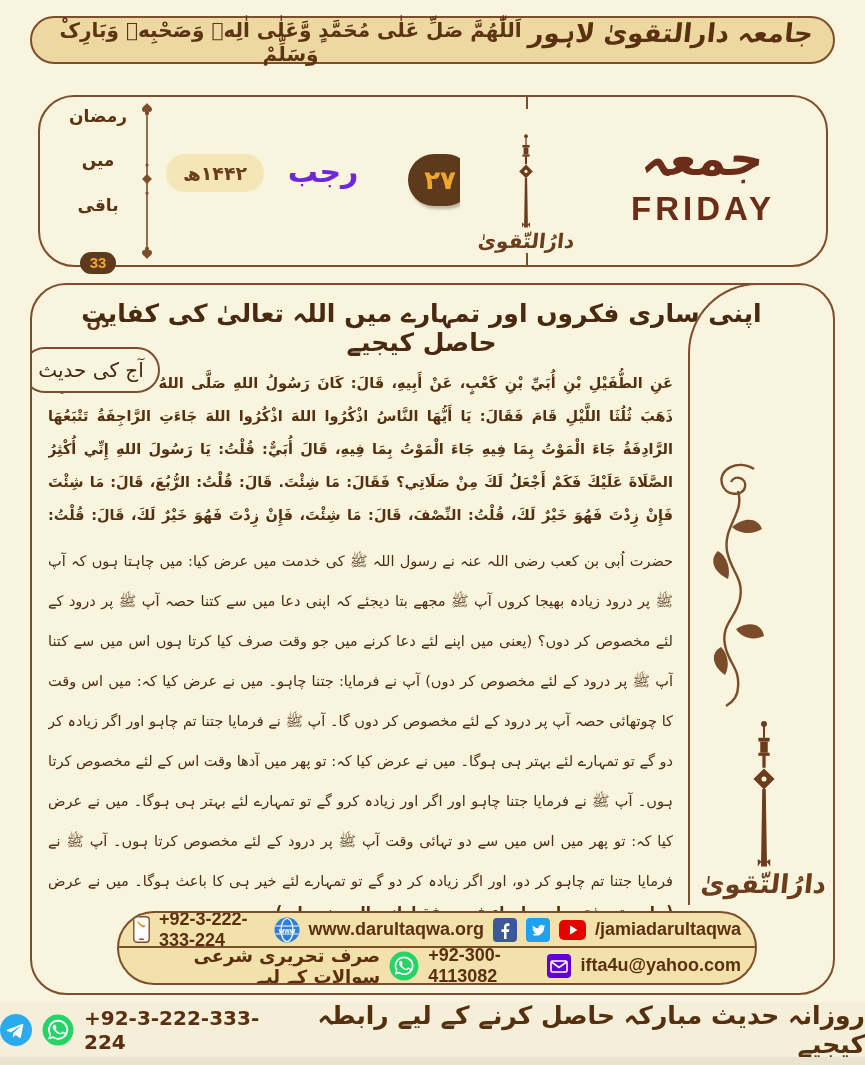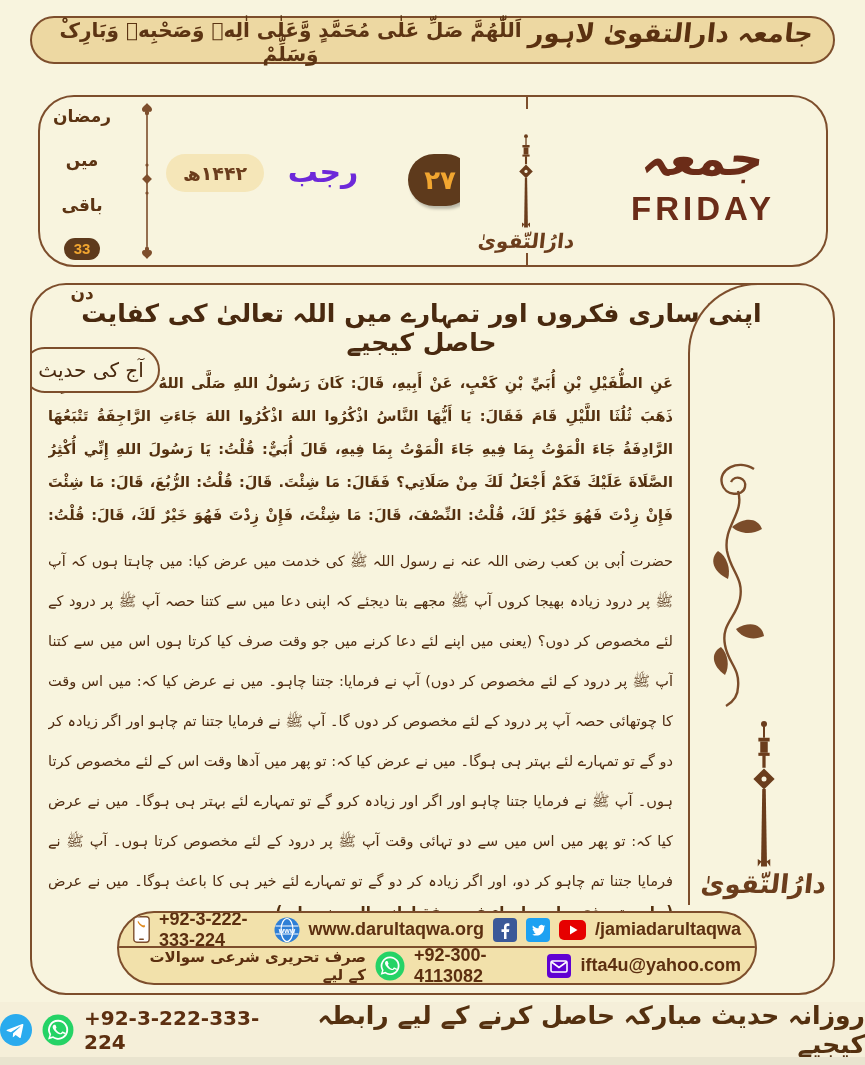--- a/index.html
+++ b/index.html
@@ -20,24 +20,24 @@
   .latin{font-family:"Liberation Sans",sans-serif}
 
   
   .top-bar{position:absolute;left:30px;top:16px;width:805px;height:48px;background:var(--tan);
     border:2px solid var(--brown);border-radius:32px;display:flex;align-items:flex-start;padding:0 20px}
   .durood{flex:1;text-align:center;font-size:20px;font-weight:bold;color:#5c3413}
   .brand{font-size:26px;font-weight:bold;color:#5a3110;white-space:nowrap;transform:skewX(-6deg)}
 
   
   .date-panel{position:absolute;left:38px;top:95px;width:790px;height:172px;border:2px solid var(--brown);border-radius:36px}
-  .countdown{position:absolute;left:2px;top:6px;width:80px;height:156px;display:flex;flex-direction:column;
+  .countdown{position:absolute;left:18px;top:6px;width:80px;height:156px;display:flex;flex-direction:column;
     align-items:center;justify-content:space-between;gap:18px;font-size:17px;font-weight:bold;color:#5c3413;direction:rtl;line-height:1.55}
   .count-badge{background:var(--pill-dark);color:var(--orange);border-radius:12px;padding:0 10px;font-size:15px;
-    font-weight:bold;font-family:"Liberation Sans",sans-serif;line-height:22px;margin:2px 0}
+    font-weight:bold;font-family:"Liberation Sans",sans-serif;line-height:22px;margin:16px 0}
   .orn-rod{position:absolute;left:98px;top:6px;height:156px}
   .dates{position:absolute;left:126px;top:8px;width:356px;height:150px;display:flex;flex-direction:column;justify-content:space-around}
   .date-row{display:flex;align-items:flex-start;direction:ltr}
   .year-pill{width:98px;height:38px;background:var(--pill-beige);border-radius:19px;display:flex;align-items:center;
     justify-content:center;font-size:19px;font-weight:bold;color:#6b3d1c}
   .month{width:118px;text-align:center;font-size:30px;font-weight:bold;color:#6d28d9}
   .day-pill{width:64px;height:52px;background:var(--pill-dark);border-radius:26px;display:flex;align-items:center;
     justify-content:center;font-size:26px;font-weight:bold;color:var(--orange);margin-left:26px;box-shadow:2px 3px 3px rgba(0,0,0,.25)}
   .mid-line{position:absolute;left:486px;top:0;bottom:0;width:2px;background:var(--brown)}
   .logo-center{position:absolute;left:420px;top:12px;width:132px;height:144px;background:var(--bg);
@@ -65,21 +65,21 @@
     line-height:33px;color:var(--txt);height:166px;overflow:hidden}
   .urdu{margin:8px 16px 0 16px;width:625px;direction:rtl;text-align:justify;font-size:14.5px;line-height:40px;
     color:#4f2c10;max-height:362px;overflow:hidden}
   .reference{margin:0 16px 0 16px;width:625px;direction:rtl;text-align:right;font-size:15px;font-weight:bold;color:var(--txt)}
 
   .contact{position:absolute;left:85px;bottom:8px;width:640px;height:74px;background:var(--contact);
     border:2px solid var(--brown);border-radius:38px;overflow:hidden}
   .c-row{height:35px;display:flex;align-items:center;justify-content:center;gap:9px;padding:0 14px;
     font-weight:bold;color:#5c2f10;font-size:18px}
   .c-row.first{border-bottom:2px solid var(--brown)}
-  .c-note{font-size:15px;font-weight:bold;direction:rtl;margin-right:0}
+  .c-note{font-size:18px;font-weight:bold;direction:rtl;margin-right:0}
   .icn{display:inline-block;vertical-align:middle;flex:none}
 
   
   .bottom-bar{position:absolute;left:0;top:1002px;width:865px;height:55px;background:#f5efd9;display:flex;
     align-items:center;justify-content:center;gap:10px;direction:rtl}
   .bottom-text{font-size:25px;color:var(--txt);font-weight:bold}
   .bottom-phone{font-size:20px;font-weight:bold;color:#5c2f10;direction:ltr}
   .bottom-edge{position:absolute;left:0;bottom:0;width:865px;height:8px;background:#e9e4cf}
 </style>
 </head>

